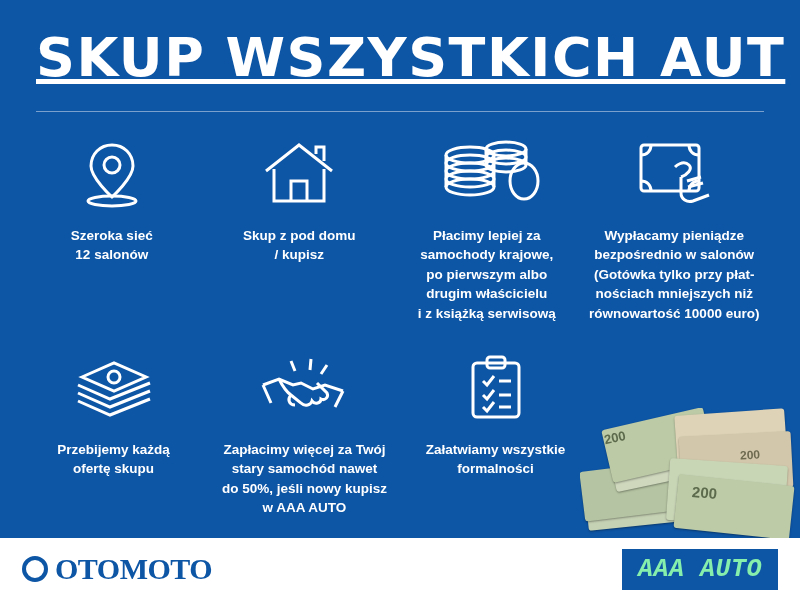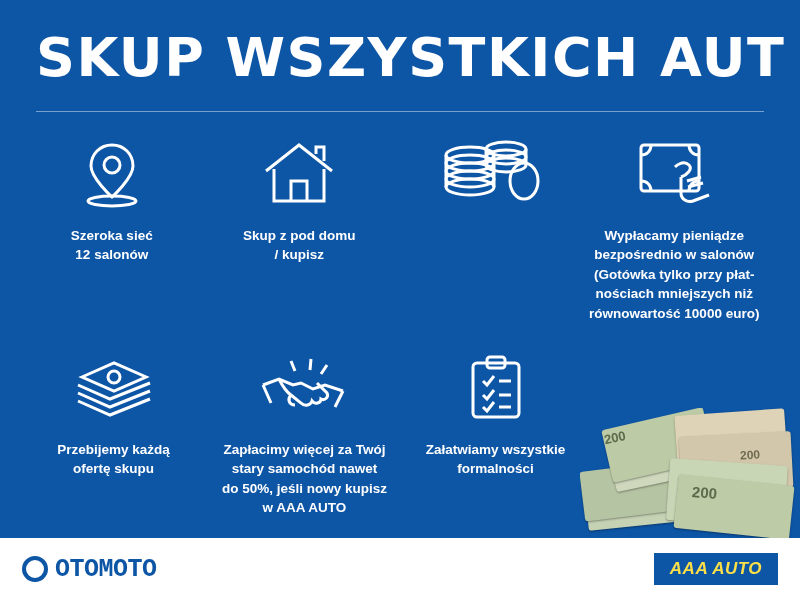--- a/index.html
+++ b/index.html
@@ -12,20 +12,21 @@
   #poster {
     position: relative;
     width: 800px; height: 600px;
     background: #0d55a5;
     color: #ffffff;
   }
 
   
   .title-wrap {
     padding: 30px 40px 0 36px;
+    text-decoration: underline;
   }
   .title {
     font-size: 54px;
     font-weight: bold;
     letter-spacing: 1.5px;
     line-height: 1.05;
     text-align: center;
     white-space: nowrap;
     font-family: "DejaVu Sans", sans-serif;
   }
@@ -96,35 +97,35 @@
     display: flex;
     align-items: center;
     gap: 7px;
   }
   .otomoto-o {
     width: 26px; height: 26px;
     border: 4px solid #0d55a5;
     border-radius: 50%;
   }
   .otomoto-text {
-    font-size: 25px;
+    font-size: 30px;
     font-weight: bold;
     color: #0d55a5;
     letter-spacing: -0.5px;
-    font-family: Liberation Mono, monospace;
+    font-family: Liberation Serif, serif;
   }
   .aaa-badge {
     background: #0d55a5;
-    color: #fde047;
-    font-size: 17px;
+    color: #86efac;
+    font-size: 25px;
     font-weight: bold;
     font-style: italic;
     letter-spacing: 0.5px;
     padding: 6px 16px;
-    font-family: Liberation Sans, sans-serif;
+    font-family: Liberation Mono, monospace;
   }
 </style>
 </head>
 <body>
 
 <div id="poster">
 
   <div class="title-wrap">
     <div class="title">SKUP WSZYSTKICH AUT</div>
   </div>
@@ -170,20 +171,25 @@
           <path d="M14 42 L14 50 M62 42 L62 50"></path>
           <ellipse cx="38" cy="50" rx="24" ry="8"></ellipse>
           <ellipse cx="74" cy="12" rx="20" ry="7"></ellipse>
           <path d="M54 12 L54 20 M94 12 L94 20"></path>
           <ellipse cx="74" cy="20" rx="20" ry="7"></ellipse>
           <path d="M54 20 L54 28 M94 20 L94 28"></path>
           <ellipse cx="74" cy="28" rx="20" ry="7"></ellipse>
           <ellipse cx="92" cy="44" rx="14" ry="18"></ellipse>
         </svg>
       </div>
+      <div class="caption">Płacimy lepiej za
+samochody krajowe,
+po pierwszym albo
+drugim właścicielu
+i z książką serwisową</div>
     </div>
 
     <div class="cell">
       <div class="icon-box">
         <svg width="86" height="74" viewBox="0 0 86 74" fill="none" stroke="#ffffff" stroke-width="3">
           <rect x="10" y="8" width="58" height="46" rx="3"></rect>
           <path d="M10 18 C16 18 20 14 20 8 M68 18 C62 18 58 14 58 8 M10 44 C16 44 20 48 20 54 M68 44 C62 44 58 48 58 54"></path>
           <path d="M44 30 C44 30 52 22 58 28 C62 32 56 38 50 40"></path>
           <path d="M50 40 L50 56 C50 62 56 66 62 64 L78 58"></path>
           <path d="M56 44 L70 40 M57 50 L72 46"></path>

